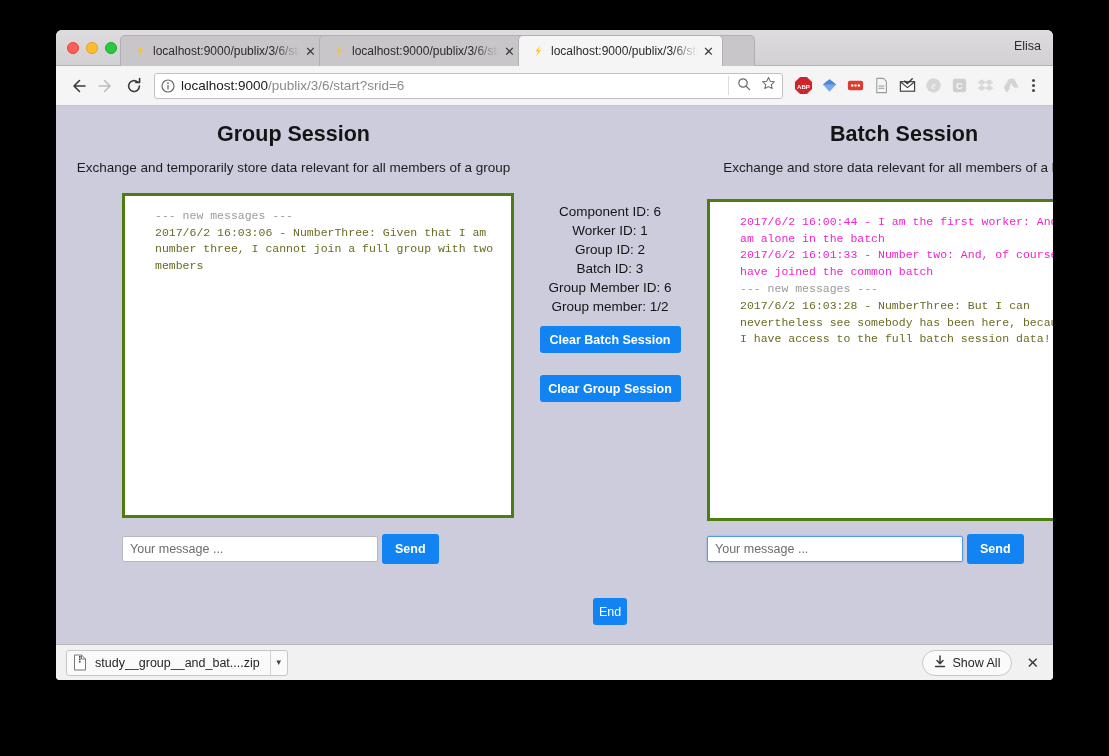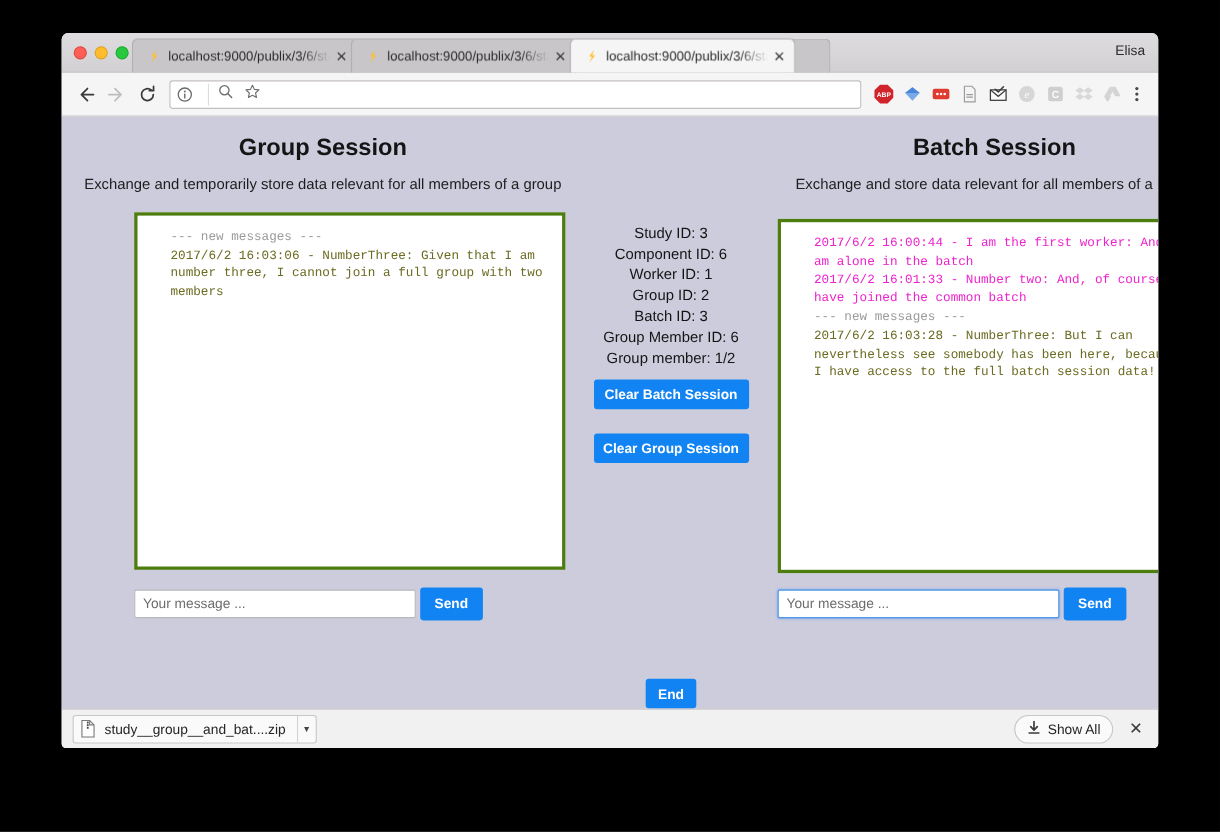--- a/index.html
+++ b/index.html
@@ -204,25 +204,25 @@
     border-radius: 3px;
     font-size: 12.5px;
     font-weight: bold;
     font-family: "Liberation Sans", sans-serif;
     cursor: pointer;
   }
   #clearGroup { margin-top: 22px; }
   #clearBatch { margin-top: 10px; }
   #endbtn {
     display: block;
-    width: 46px; height: 27px;
+    width: 34px; height: 27px;
     margin: 196px auto 0;
     background: #1283f2;
     color: #fff; border: none; border-radius: 3px;
-    font-size: 12.5px; font-weight: bold;
+    font-size: 12.5px; font-weight: normal;
     font-family: "Liberation Sans", sans-serif;
     cursor: pointer;
   }
 
   
   #shelf {
     height: 36px;
     background: #f2f1f2;
     border-top: 1px solid #b9b6b9;
     display: flex; align-items: center;
@@ -318,20 +318,21 @@
     </div>
 
     <div id="omnibox">
       <span class="infoicon">
         <svg width="14" height="14" viewBox="0 0 14 14">
             <circle cx="7" cy="7" r="6" stroke="#6b6b6b" stroke-width="1.2" fill="none"></circle>
             <circle cx="7" cy="4.2" r=".85" fill="#6b6b6b"></circle>
             <rect x="6.35" y="6" width="1.3" height="4.6" rx=".5" fill="#6b6b6b"></rect>
           </svg>
       </span>
+      <span id="url"><span>localhost:9000</span><span class="dim">/publix/3/6/start?srid=6</span></span>
       <span class="ob-actions">
         <span>
           <svg width="14" height="14" viewBox="0 0 14 14">
               <circle cx="6" cy="6" r="4.2" stroke="#6b6b6b" stroke-width="1.2" fill="none"></circle>
               <path d="M9.2 9.2 12.6 12.6" stroke="#6b6b6b" stroke-width="1.3" stroke-linecap="round"></path>
             </svg>
         </span>
         <span>
           <svg width="15" height="15" viewBox="0 0 16 16">
               <path d="M8 1.6 9.9 5.6l4.4.5-3.3 3 .9 4.3L8 11.3 4.1 13.4l.9-4.3-3.3-3 4.4-.5z" stroke="#6b6b6b" stroke-width="1.1" fill="none" stroke-linejoin="round"></path>
@@ -424,21 +425,20 @@
         <div class="m-self">2017/6/2 16:03:06 - NumberThree: Given that I am number three, I cannot join a full group with two members</div>
       </div>
       <div class="inputrow" id="leftInputRow">
         <input class="msginput" id="leftInput" type="text" placeholder="Your message ..." style="">
         <button class="sendbtn">Send</button>
       </div>
     </div>
 
     <div class="col" id="colMid">
       <div id="midinfo">
-        <div>Study ID: 3</div>
         <div>Component ID: 6</div>
         <div>Worker ID: 1</div>
         <div>Group ID: 2</div>
         <div>Batch ID: 3</div>
         <div>Group Member ID: 6</div>
         <div>Group member: 1/2</div>
       </div>
       <button class="clearbtn" id="clearBatch">Clear Batch Session</button>
       <button class="clearbtn" id="clearGroup">Clear Group Session</button>
       <button id="endbtn">End</button>

